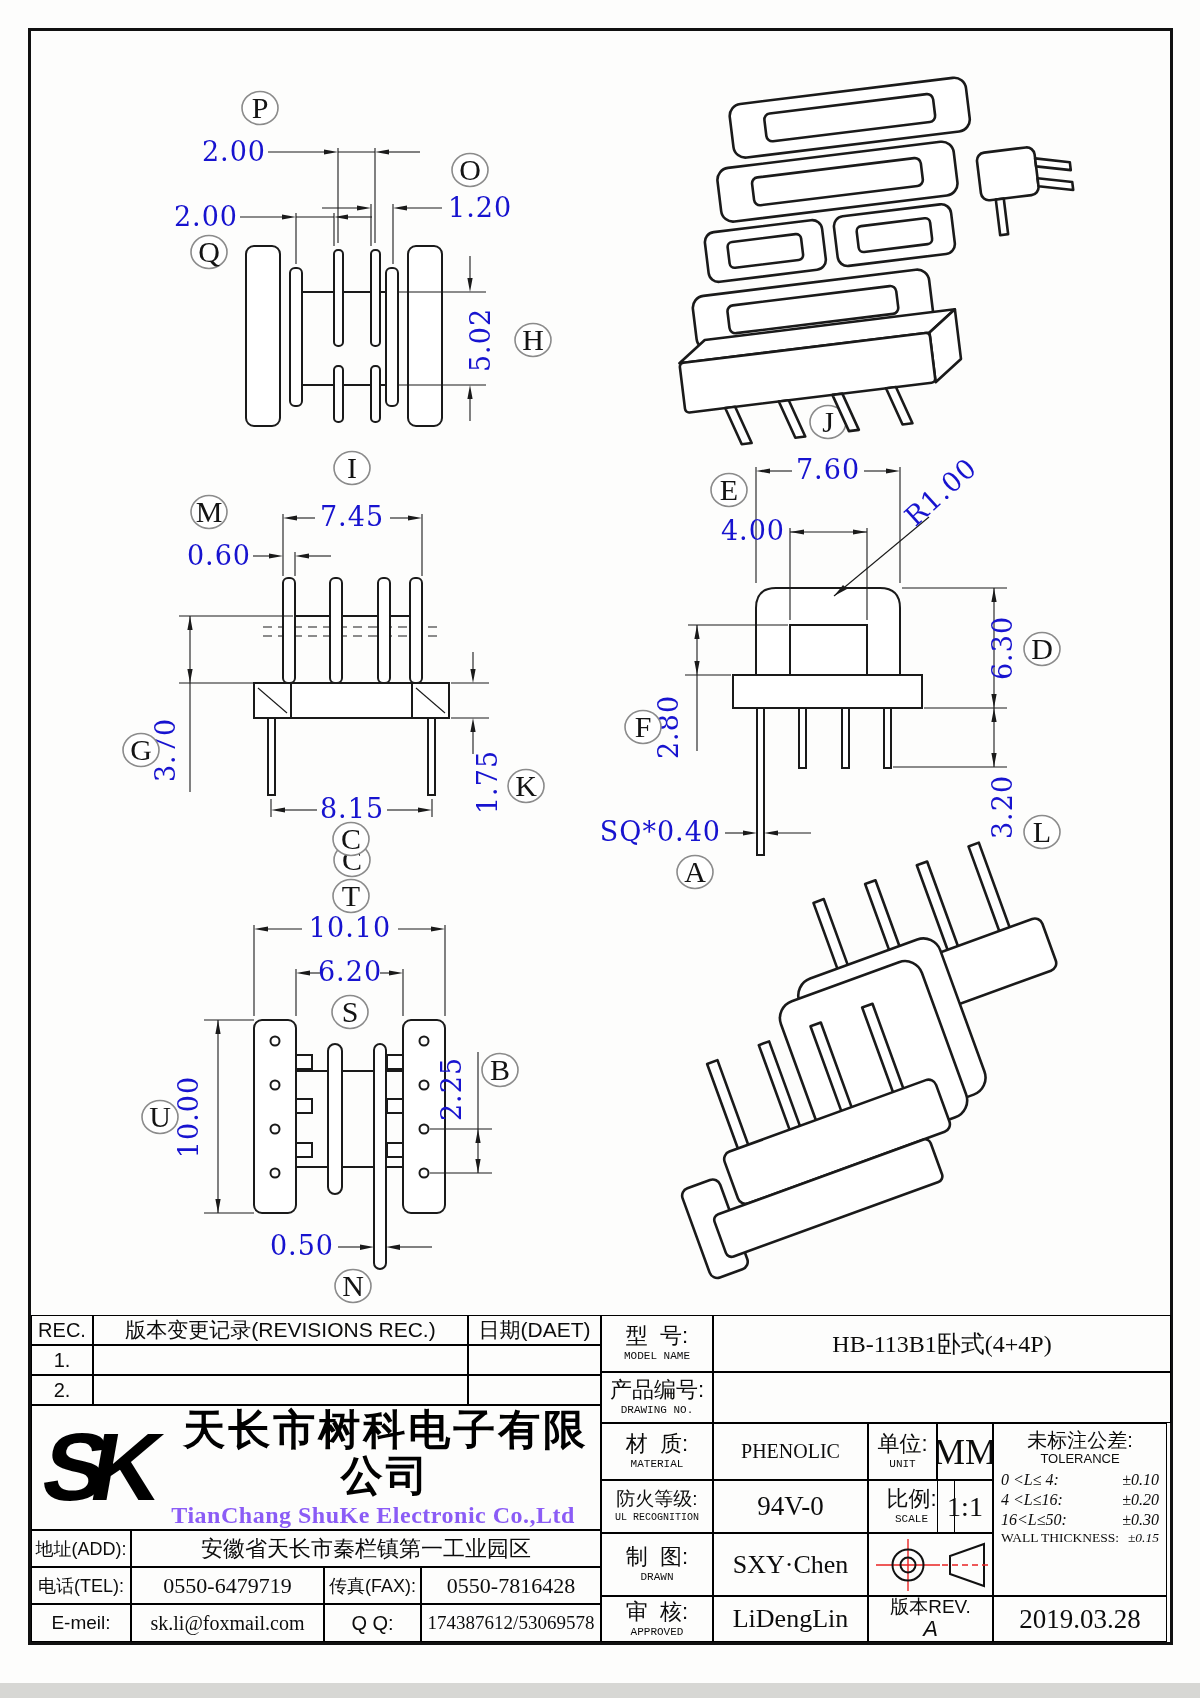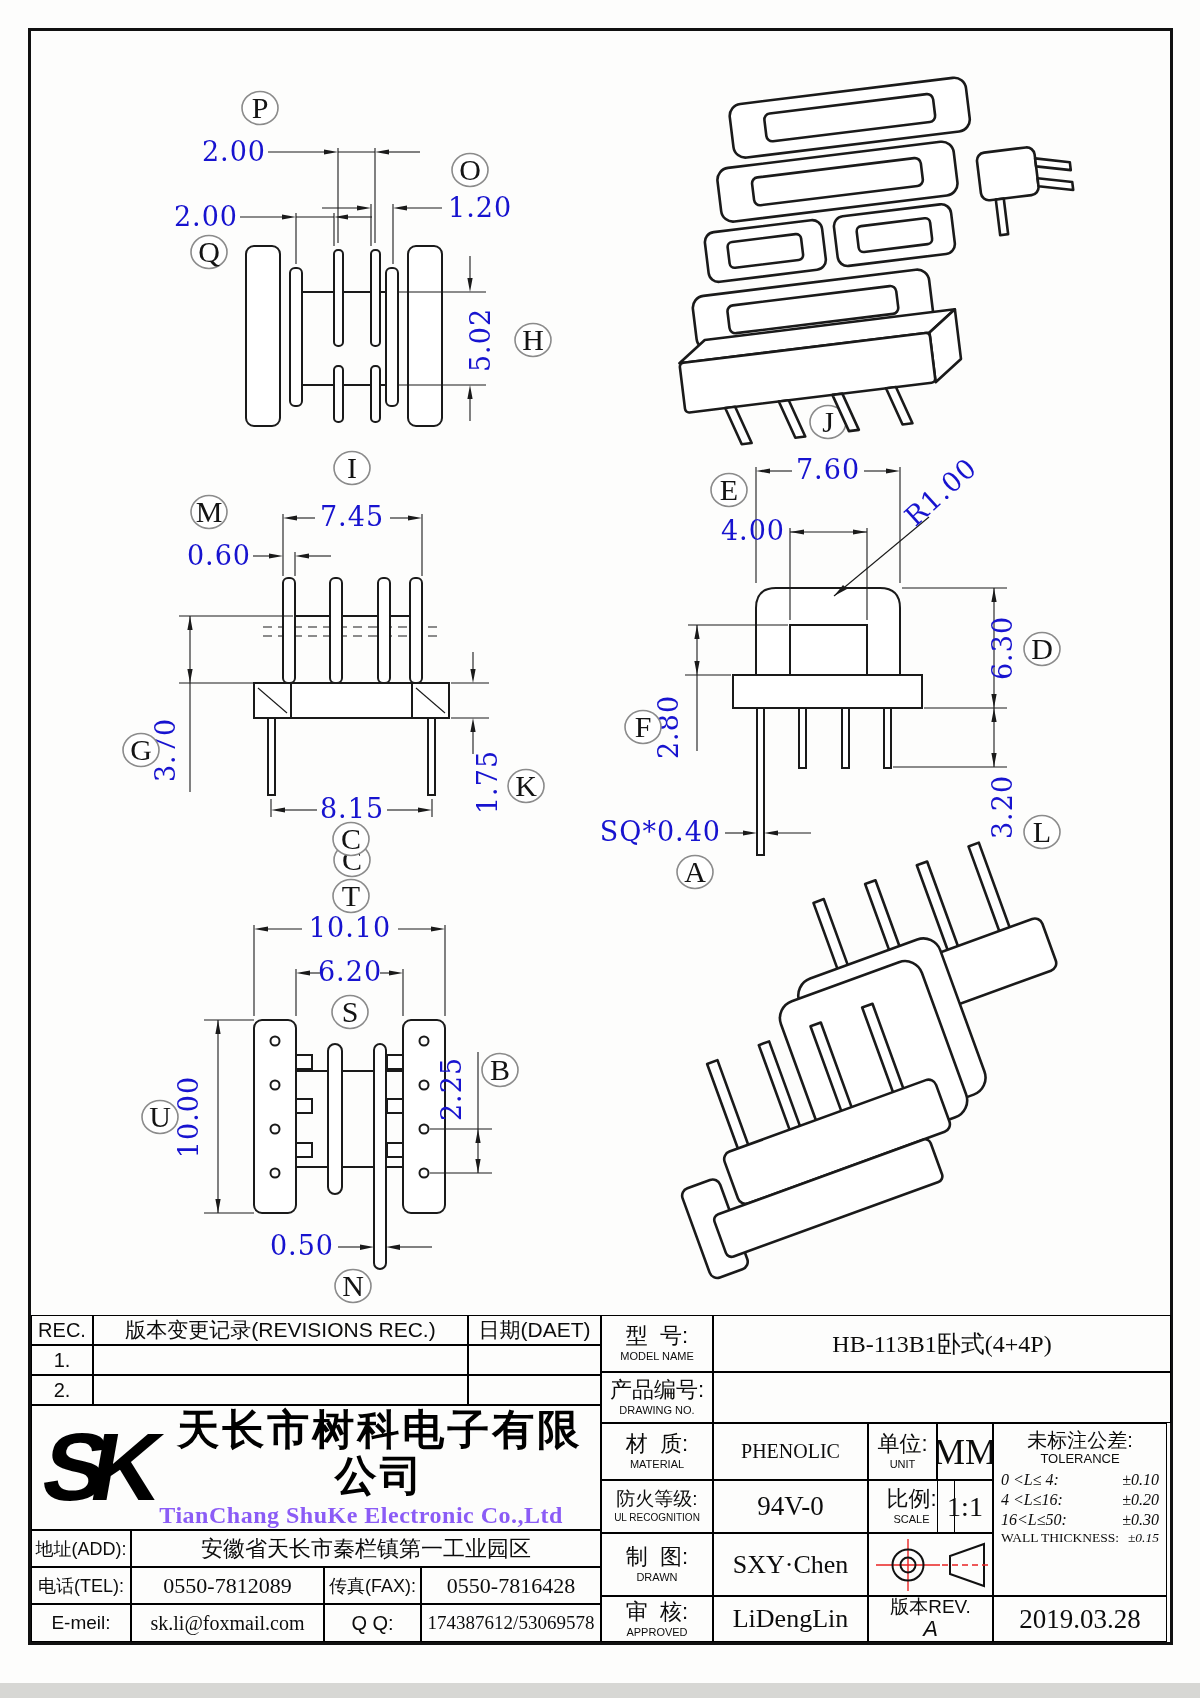--- a/index.html
+++ b/index.html
@@ -19,21 +19,21 @@
   .dim{fill:#1713cf;font-family:"DejaVu Serif",serif;font-size:27px;letter-spacing:1px;}
   .vlbl{fill:#141414;font-family:"Liberation Serif",serif;font-size:30px;text-anchor:middle;}
   .lblc{fill:#fff;stroke:#8b8b8b;stroke-width:1.6;}
   
   .tb{position:absolute;left:31px;top:1315px;width:1136px;height:327px;box-sizing:border-box;}
   .cell{position:absolute;border:1.3px solid #000;box-sizing:border-box;display:flex;
         align-items:center;justify-content:center;text-align:center;color:#0c0c0c;overflow:hidden;}
   .col{flex-direction:column;line-height:1.05;}
   .serif{font-family:Liberation Sans, sans-serif;}
   .lab-cn{font-size:22px;white-space:pre;}
-  .lab-en{font-size:11px;font-family:Liberation Sans, sans-serif;margin-top:4px;}
+  .lab-en{font-size:11px;font-family:Liberation Mono, monospace;margin-top:4px;}
   .val{font-family:"Liberation Serif",serif;font-size:24px;}
   .tolrow{display:flex;justify-content:space-between;width:100%;padding:0 7px;box-sizing:border-box;
           font-family:"Liberation Serif",serif;font-style:italic;font-size:16px;line-height:1.25;}
   .logoSK{font-size:96px;font-weight:700;letter-spacing:-16px;transform:skewX(-10deg);
           font-family:"Liberation Sans",sans-serif;color:#000;line-height:.9;}
   .cname{font-size:42px;font-weight:700;letter-spacing:3px;color:#000;line-height:1.1;}
   .cname-en{font-size:24px;font-family:"Liberation Serif",serif;color:#8b5cf6;margin-top:4px;letter-spacing:.5px;font-weight:bold;}
 </style>
 </head>
 <body>
@@ -353,30 +353,30 @@
     <div class="cell" style="left:437px;top:0;width:133px;height:30px;font-size:21px">日期(DAET)</div>
     <div class="cell serif" style="left:0;top:30px;width:62px;height:30px;font-size:20px">1.</div>
     <div class="cell" style="left:62px;top:30px;width:375px;height:30px"></div>
     <div class="cell" style="left:437px;top:30px;width:133px;height:30px"></div>
     <div class="cell serif" style="left:0;top:60px;width:62px;height:30px;font-size:20px">2.</div>
     <div class="cell" style="left:62px;top:60px;width:375px;height:30px"></div>
     <div class="cell" style="left:437px;top:60px;width:133px;height:30px"></div>
 
     <div class="cell" style="left:0;top:90px;width:570px;height:125px;justify-content:flex-start;padding-left:12px">
       <div class="logoSK">SK</div>
-      <div class="col" style="display:flex;flex-direction:column;margin-left:14px;align-items:flex-start">
+      <div class="col" style="display:flex;flex-direction:column;margin-left:26px;align-items:flex-start">
         <div class="cname">天长市树科电子有限公司</div>
         <div class="cname-en">TianChang ShuKe Electronic Co.,Ltd</div>
       </div>
     </div>
 
     <div class="cell" style="left:0;top:215px;width:100px;height:37px;font-size:18px">地址(ADD):</div>
     <div class="cell" style="left:100px;top:215px;width:470px;height:37px;font-size:22px">安徽省天长市秦栏镇第一工业园区</div>
     <div class="cell" style="left:0;top:252px;width:100px;height:37px;font-size:18px">电话(TEL):</div>
-    <div class="cell val" style="left:100px;top:252px;width:193px;height:37px;font-size:22px">0550-7812089</div>
+    <div class="cell val" style="left:100px;top:252px;width:193px;height:37px;font-size:22px">0550-6479719</div>
     <div class="cell" style="left:293px;top:252px;width:97px;height:37px;font-size:18px">传真(FAX):</div>
     <div class="cell val" style="left:390px;top:252px;width:180px;height:37px;font-size:22px">0550-7816428</div>
     <div class="cell serif" style="left:0;top:289px;width:100px;height:38px;font-size:19px">E-meil:</div>
     <div class="cell val" style="left:100px;top:289px;width:193px;height:38px;font-size:20px">sk.li@foxmail.com</div>
     <div class="cell serif" style="left:293px;top:289px;width:97px;height:38px;font-size:20px">Q Q:</div>
     <div class="cell val" style="left:390px;top:289px;width:180px;height:38px;font-size:19px">174387612/53069578</div>
 
     <div class="cell col" style="left:570px;top:0;width:112px;height:57px">
       <span class="lab-cn">型  号:</span>
       <span class="lab-en">MODEL NAME</span>

